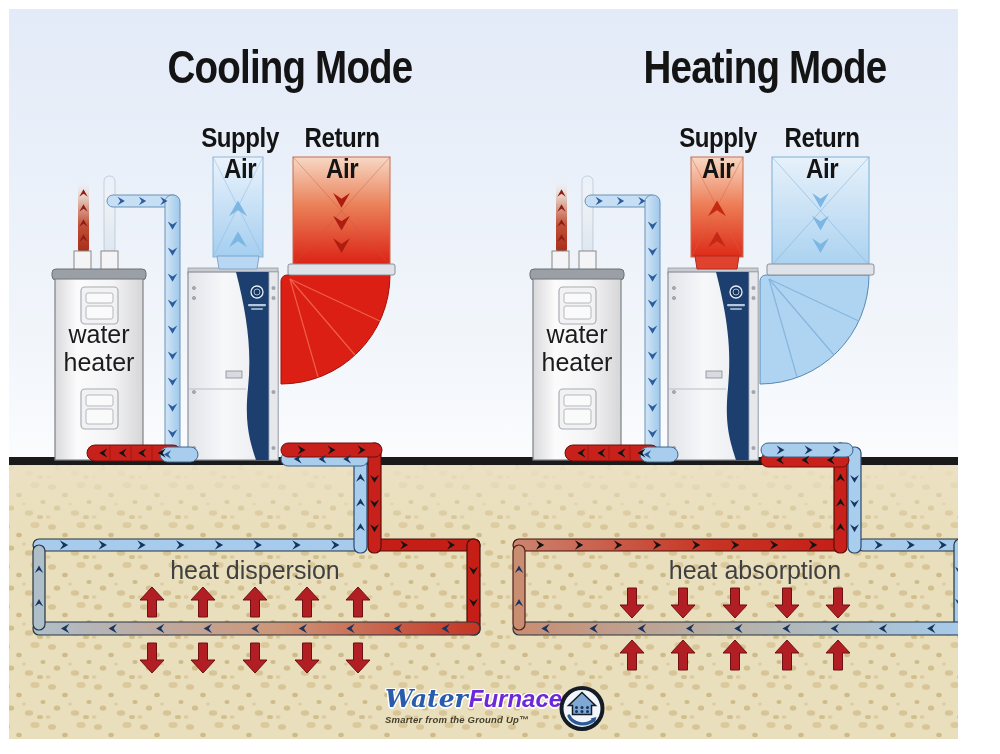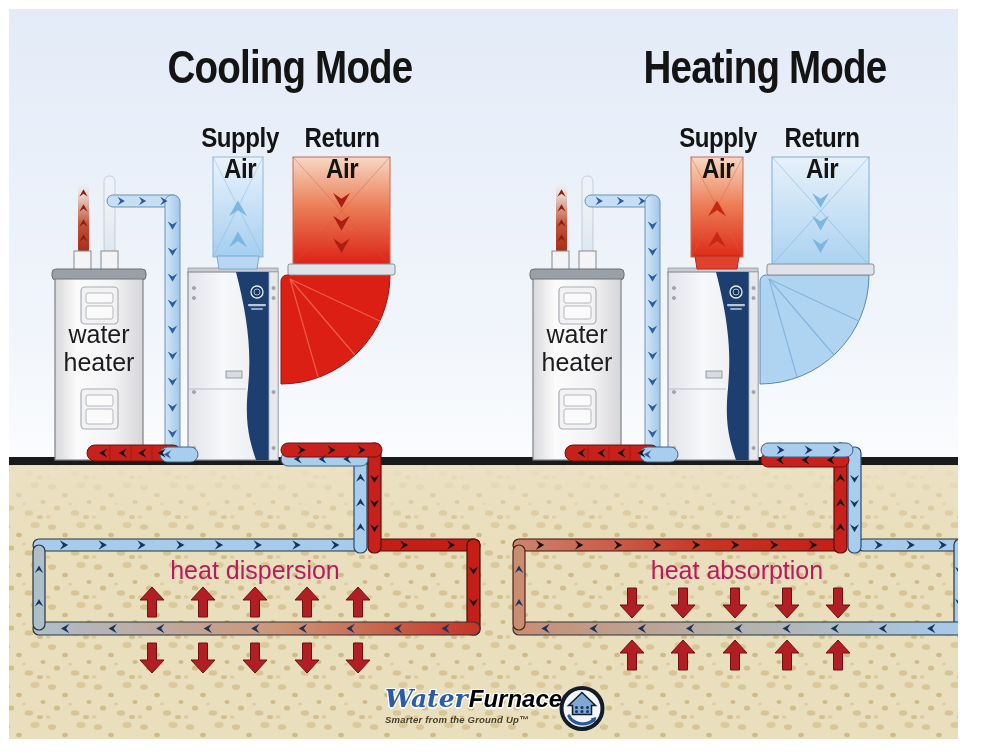--- a/index.html
+++ b/index.html
@@ -5,28 +5,28 @@
   html,body{margin:0;padding:0;background:#ffffff;}
   #stage{position:relative;width:958px;height:754px;background:#ffffff;overflow:hidden;
          font-family:"Liberation Sans",sans-serif;}
   #diagram{position:absolute;left:0;top:0;z-index:1;}
   .txt{position:absolute;z-index:2;text-align:center;color:#141414;}
   .mode-title{font-size:47px;font-weight:bold;letter-spacing:-1px;
               transform:scaleX(.82);transform-origin:center;line-height:50px;}
   .duct-label{font-size:28px;font-weight:bold;line-height:31px;letter-spacing:-.5px;
               transform:scaleX(.86);transform-origin:center;}
   .tank-label{font-size:25px;font-weight:400;line-height:28px;color:#1c1c1c;}
-  .ground-label{font-size:25px;font-weight:400;color:#be185d;letter-spacing:0;}
+  .ground-label{font-size:25px;font-weight:400;color:#404040;letter-spacing:0;}
   .brand{position:absolute;z-index:3;text-align:center;white-space:nowrap;}
   .brand-water{font-family:"DejaVu Serif",serif;font-style:italic;font-weight:bold;
                font-size:25px;color:#2a5cae;
                text-shadow:-1.5px 0 #fff,1.5px 0 #fff,0 -1.5px #fff,0 1.5px #fff,
                            -1px -1px #fff,1px 1px #fff,-1px 1px #fff,1px -1px #fff;}
   .brand-furnace{font-family:"Liberation Sans",sans-serif;font-style:italic;font-weight:bold;
-               font-size:24px;color:#000000;margin-left:1px;
+               font-size:24px;color:#6d28d9;margin-left:1px;
                text-shadow:-1.5px 0 #fff,1.5px 0 #fff,0 -1.5px #fff,0 1.5px #fff,
                            -1px -1px #fff,1px 1px #fff,-1px 1px #fff,1px -1px #fff;}
   .brand-reg{font-size:9px;color:#cb2018;vertical-align:super;}
   .tagline{position:absolute;z-index:3;text-align:left;font-size:9.5px;font-weight:bold;
            font-style:italic;color:#443e2a;letter-spacing:.2px;white-space:nowrap;}
 </style>
 </head>
 <body>
 
 <div id="stage">
@@ -456,21 +456,21 @@
 <div class="txt tank-label" style="left:56px;top:320px;width:86px;">
   <div>water</div>
   <div>heater</div>
 </div>
 <div class="txt tank-label" style="left:534px;top:320px;width:86px;">
   <div>water</div>
   <div>heater</div>
 </div>
 
 <div class="txt ground-label" style="left:150px;top:556px;width:210px;">heat dispersion</div>
-<div class="txt ground-label" style="left:632px;top:556px;width:210px;">heat absorption</div>
+<div class="txt ground-label" style="left:650px;top:556px;width:210px;">heat absorption</div>
 
 <div class="brand" style="left:385px;top:684px;width:178px;">
   <span class="brand-water">Water</span><span class="brand-furnace">Furnace</span><span class="brand-reg">®</span>
 </div>
 <div class="tagline" style="left:385px;top:714px;width:178px;">Smarter from the Ground Up™</div>
 
 <svg width="48" height="49" viewBox="0 0 48 49" style="position:absolute;left:558px;top:684px;z-index:3;">
   <circle cx="24" cy="24.5" r="20.5" fill="#f2f6fa" stroke="#141c26" stroke-width="4"></circle>
   <path d="M24,8.5 L10.5,21.5 L14.5,21.5 L14.5,30.5 L33.5,30.5 L33.5,21.5 L37.5,21.5 Z" fill="#7fa8d4" stroke="#141c26" stroke-width="1.5"></path>
   <g fill="#13355f">

